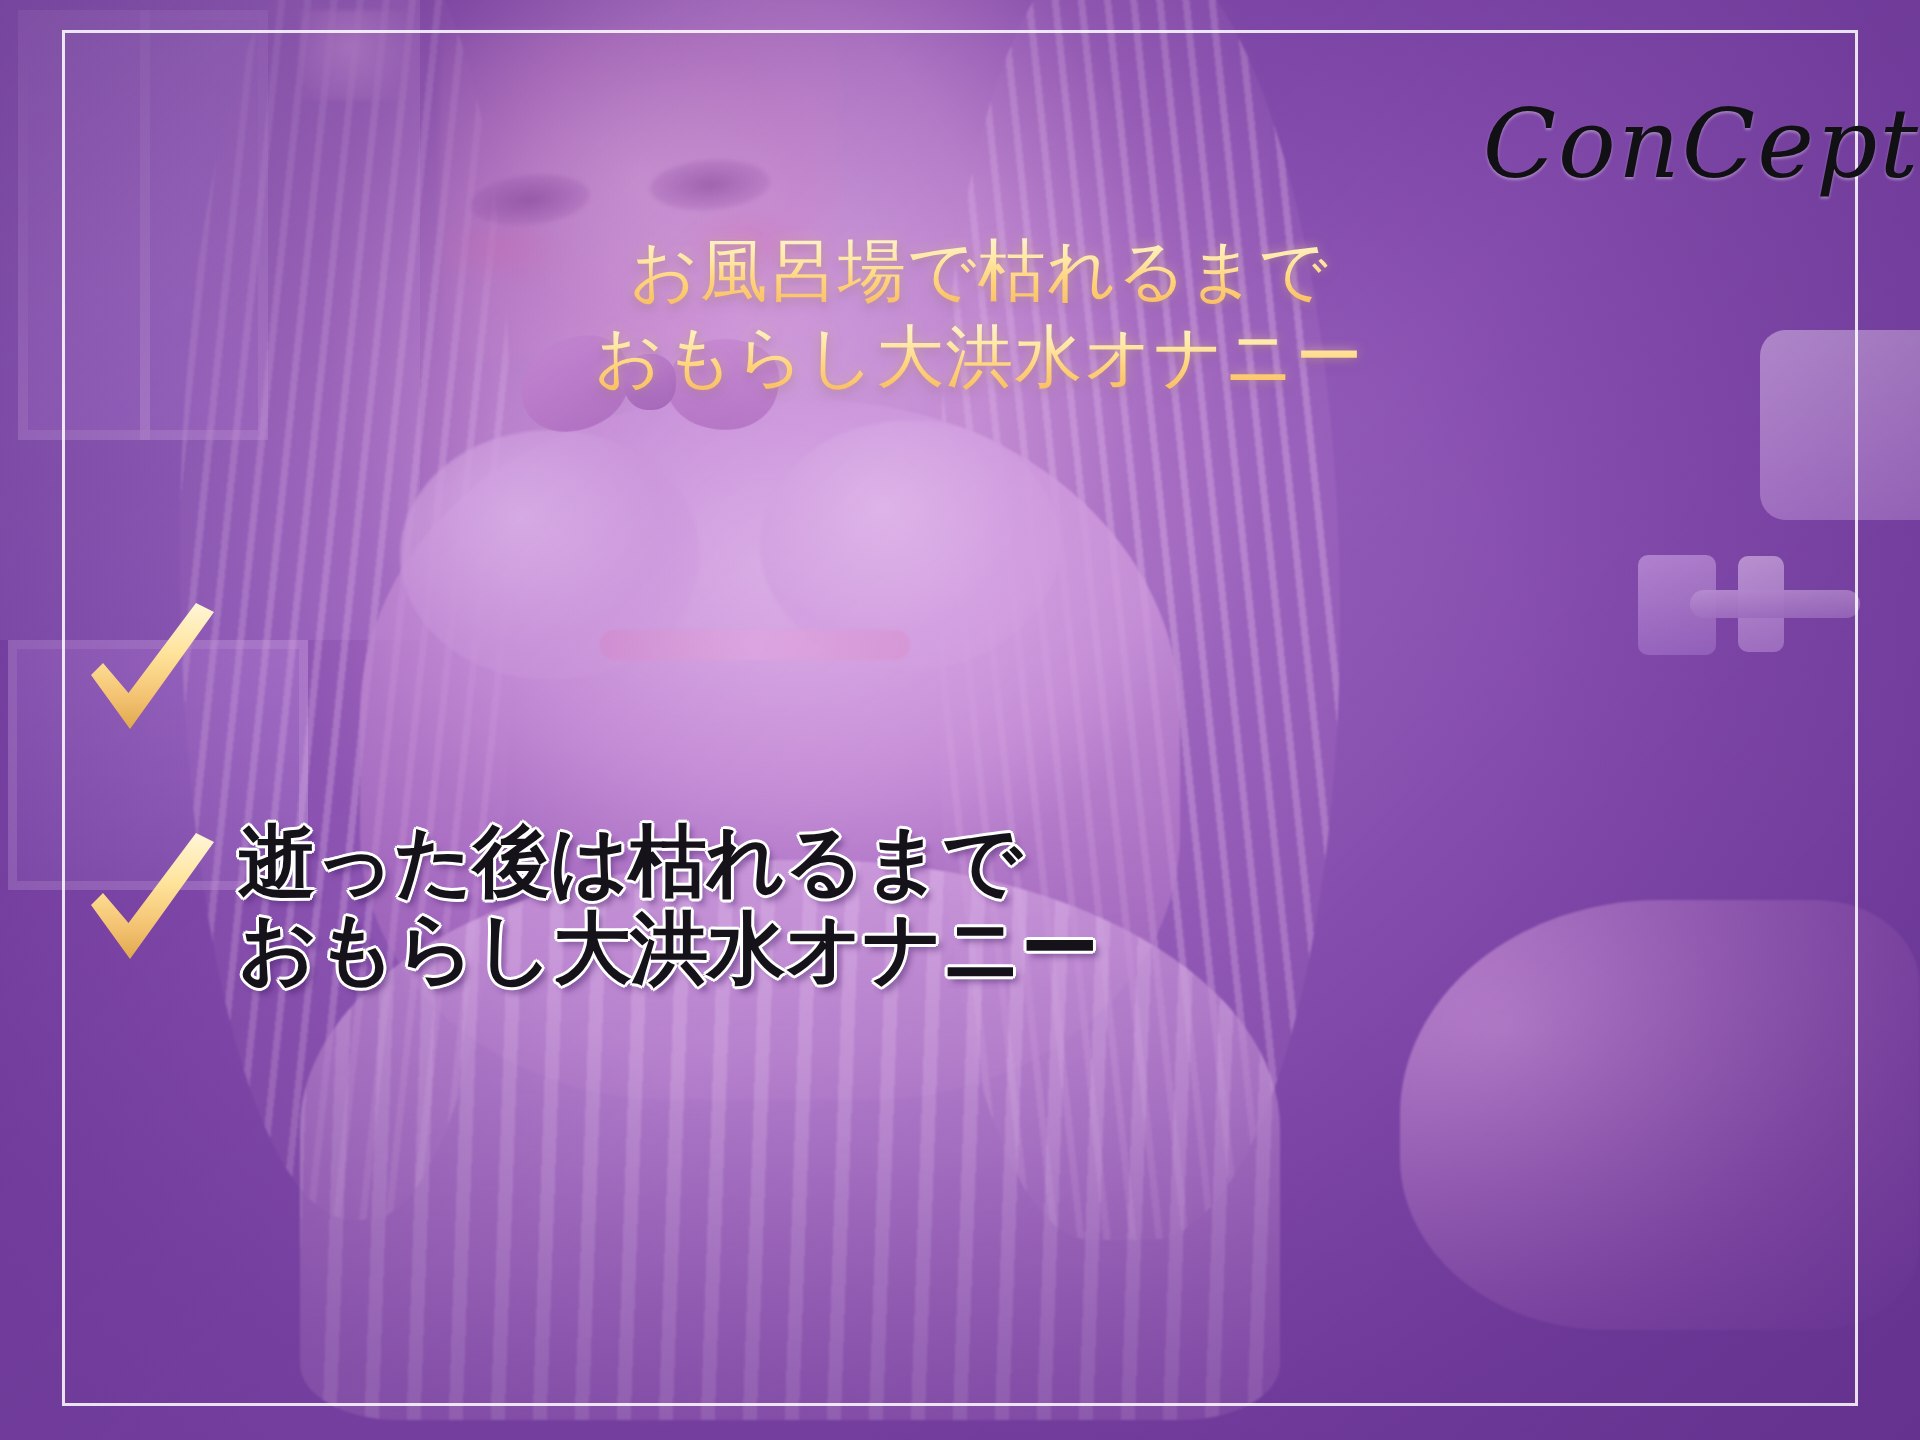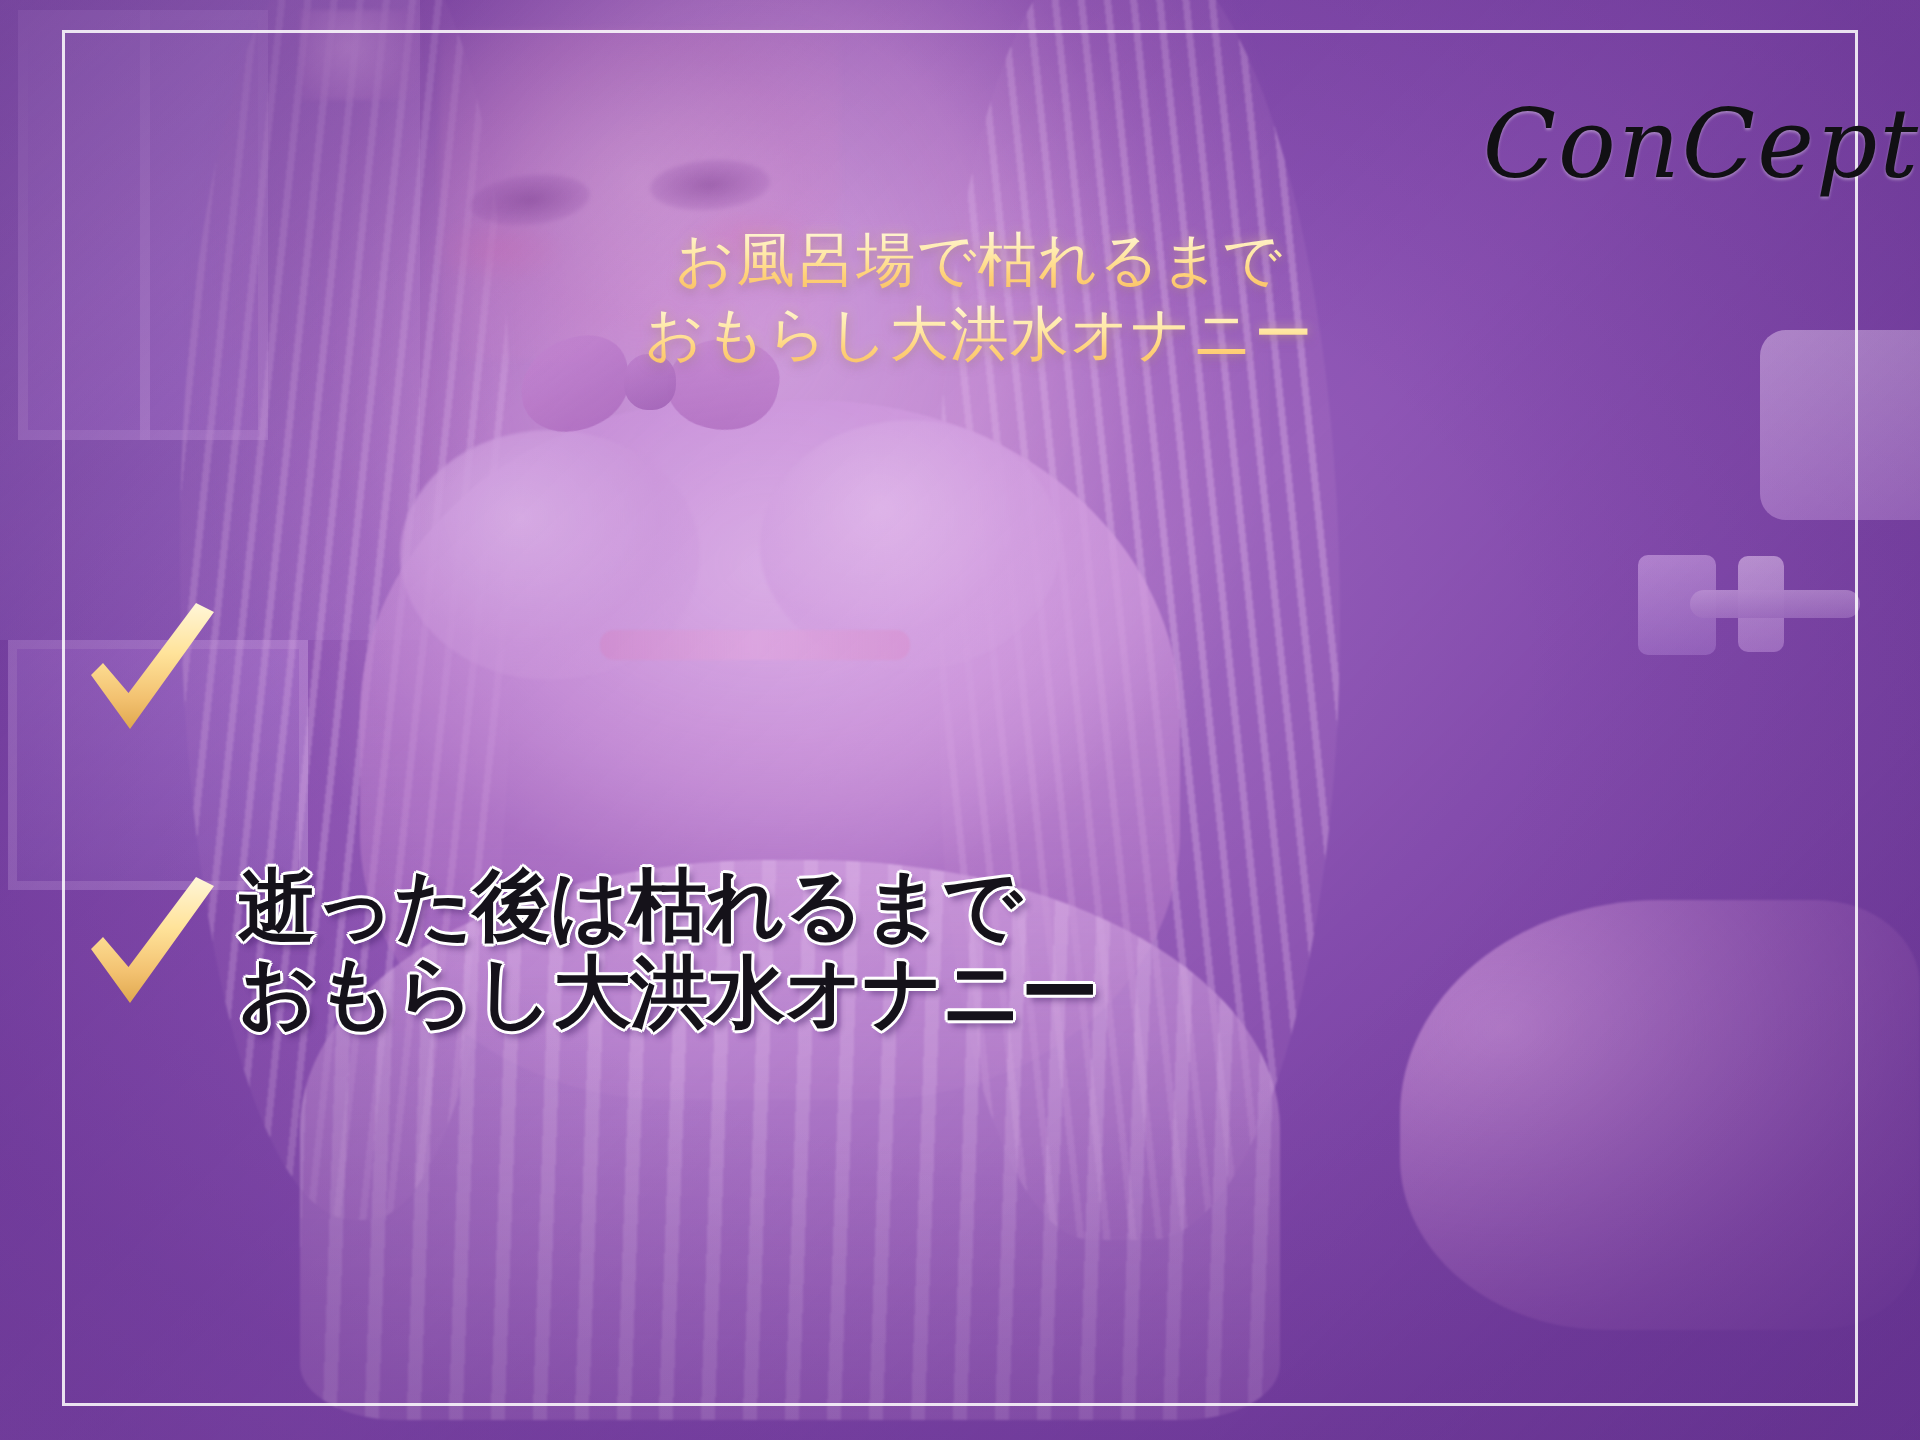--- a/index.html
+++ b/index.html
@@ -191,39 +191,39 @@
     font-size:96px;line-height:1;
     color:#111014;
     letter-spacing:2px;
     text-shadow:0 2px 3px rgba(255,255,255,.35);
   }
 
   .yellow-block{
     position:absolute;left:0;right:0;top:228px;text-align:center;
   }
   .yellow-line{
-    font-family:Liberation Mono, monospace;
-    font-size:59px;line-height:1.26;
+    font-family:Liberation Sans, sans-serif;
+    font-size:68px;line-height:1.26;
     font-weight:400;
     letter-spacing:1px;
     background:linear-gradient(180deg,#fff6d8 0%,#ffe9a8 35%,#ffd27a 62%,#f7b85c 100%);
     -webkit-background-clip:text;background-clip:text;
     color:transparent;
     -webkit-text-fill-color:transparent;
     filter:drop-shadow(0 0 6px rgba(255,225,160,.55)) drop-shadow(0 3px 4px rgba(90,40,120,.35));
     white-space:nowrap;
     margin-left:38px;
   }
 
   .bullets{position:absolute;left:0;right:0;top:600px;}
   .bullet{
     position:relative;display:flex;align-items:center;
     padding-left:76px;
   }
-  .bullet + .bullet{margin-top:112px;}
+  .bullet + .bullet{margin-top:68px;}
   .check{
     flex:0 0 auto;width:150px;height:150px;margin-right:12px;
     display:block;
   }
   .btext{
     flex:1 1 auto;
     font-family:"DejaVu Sans","Liberation Sans",sans-serif;
     font-weight:700;
     color:#15121a;
     line-height:1.12;

